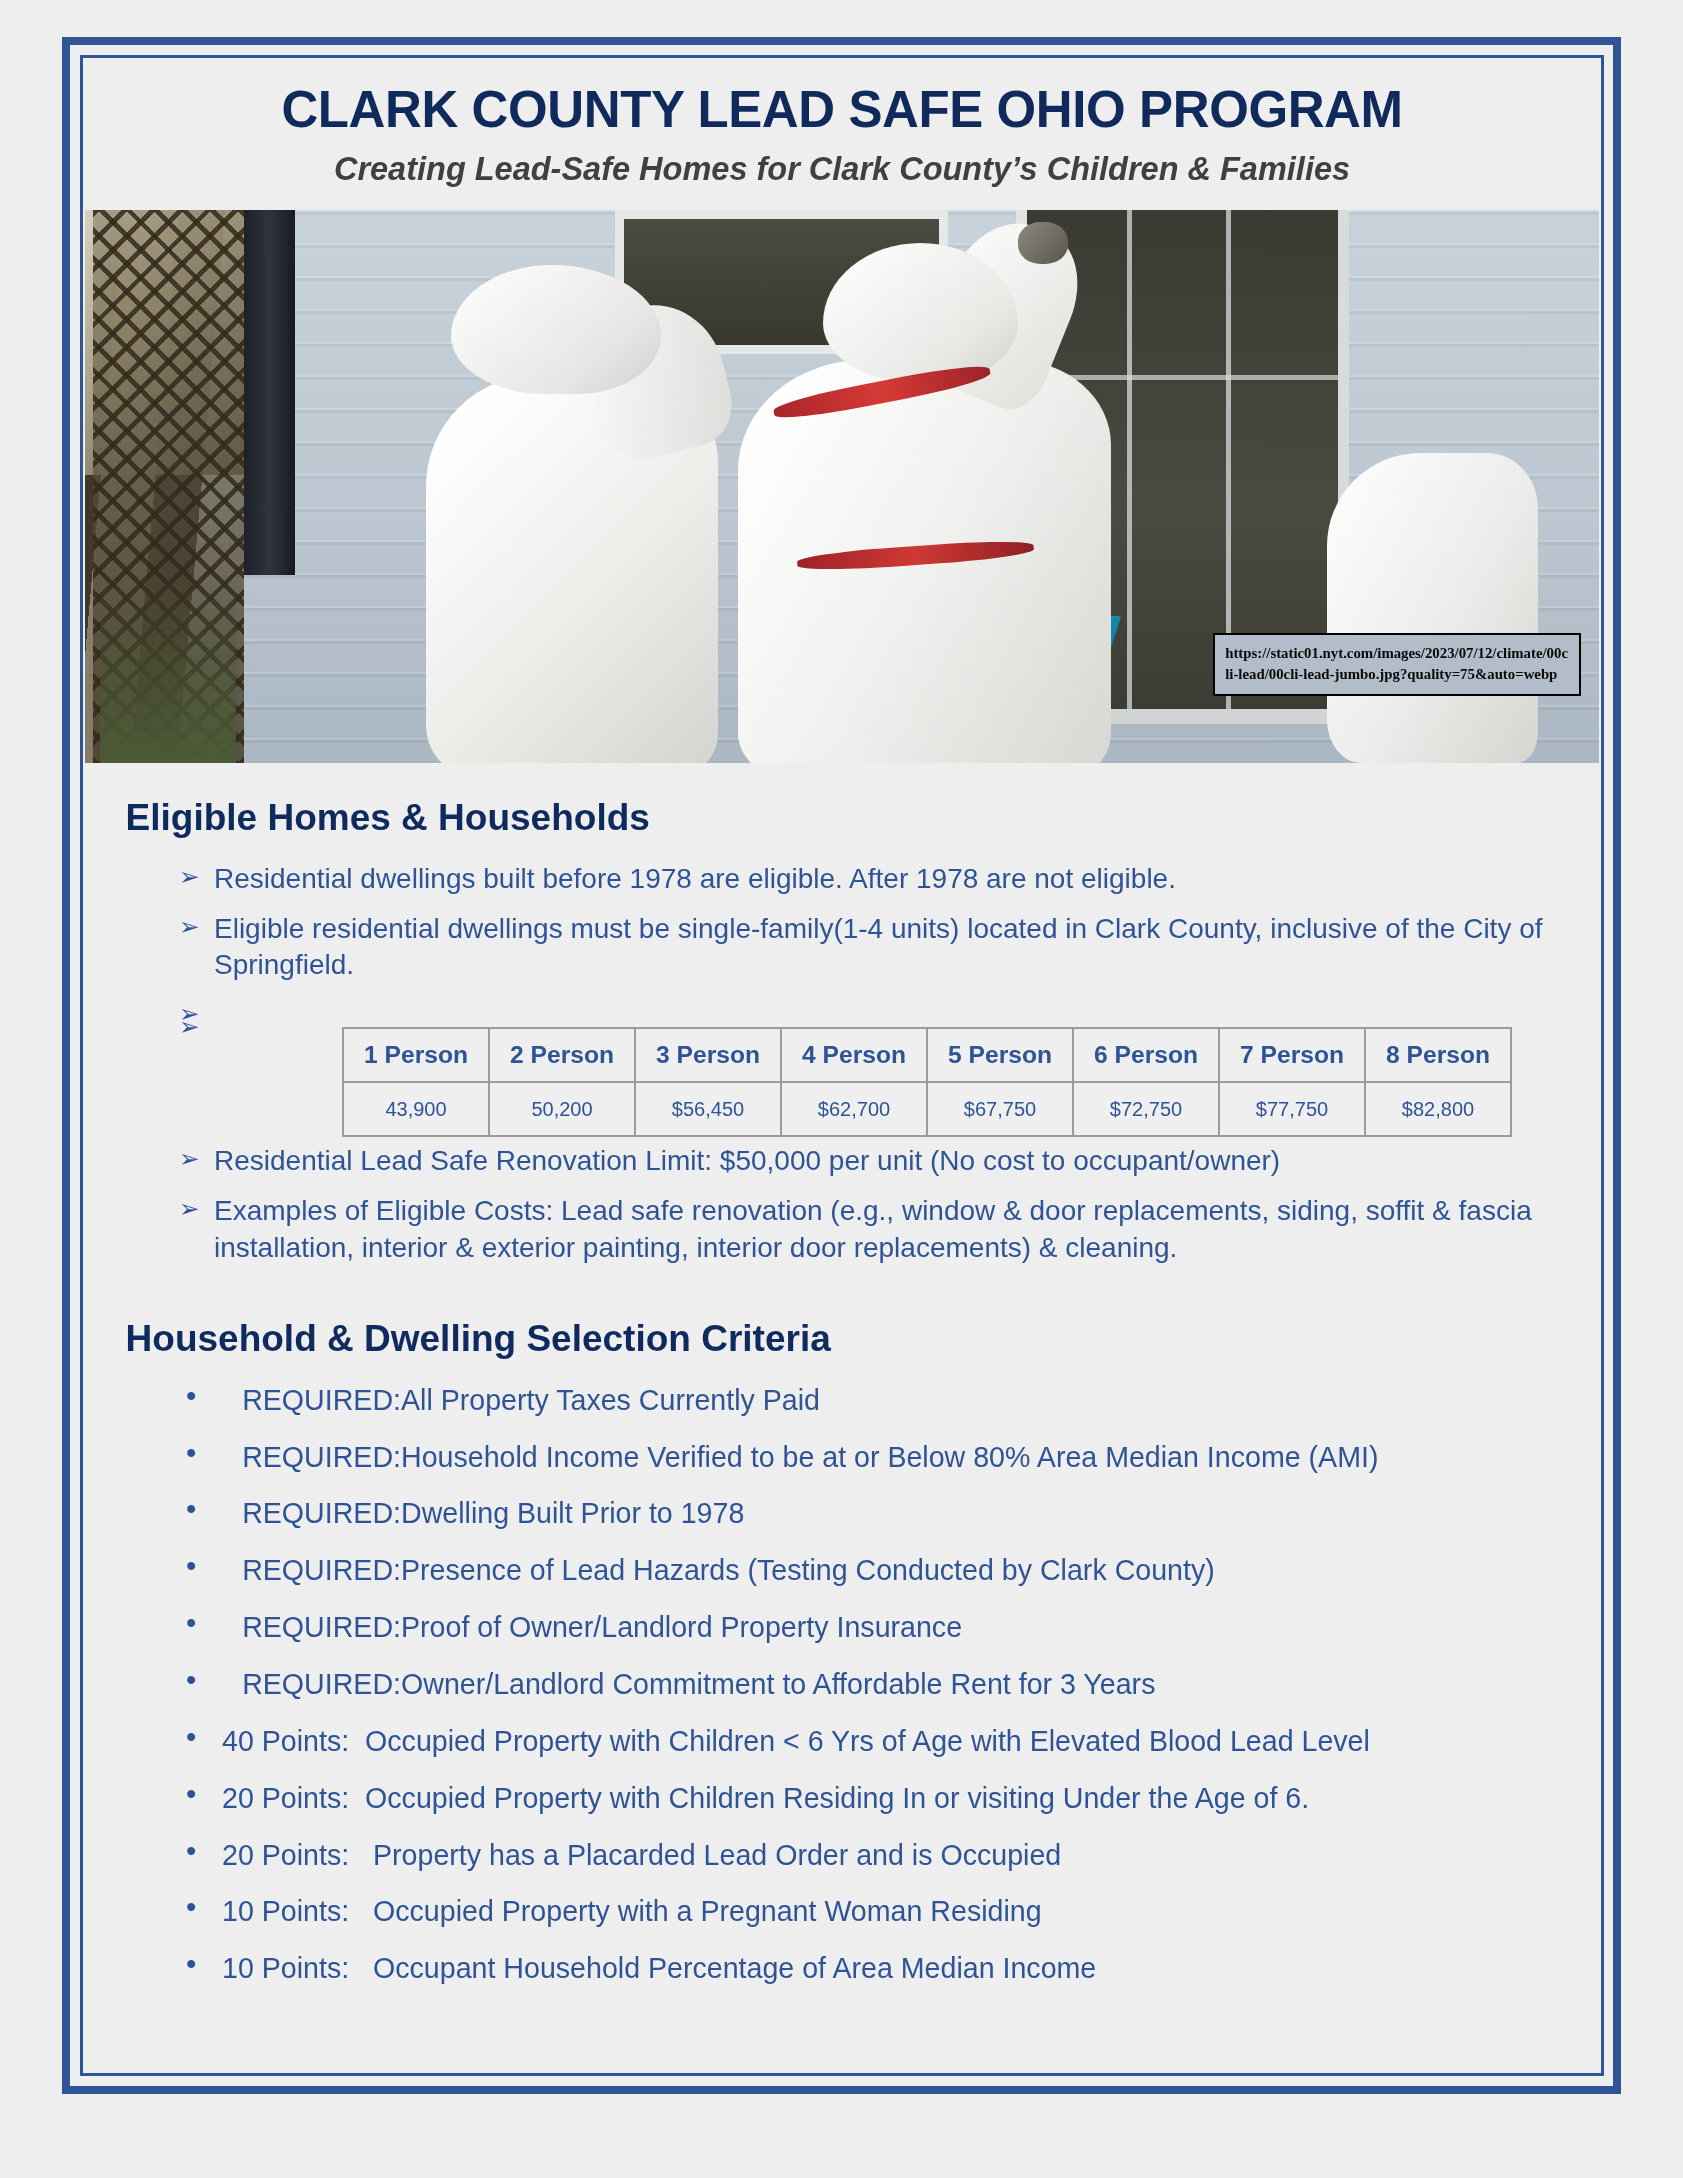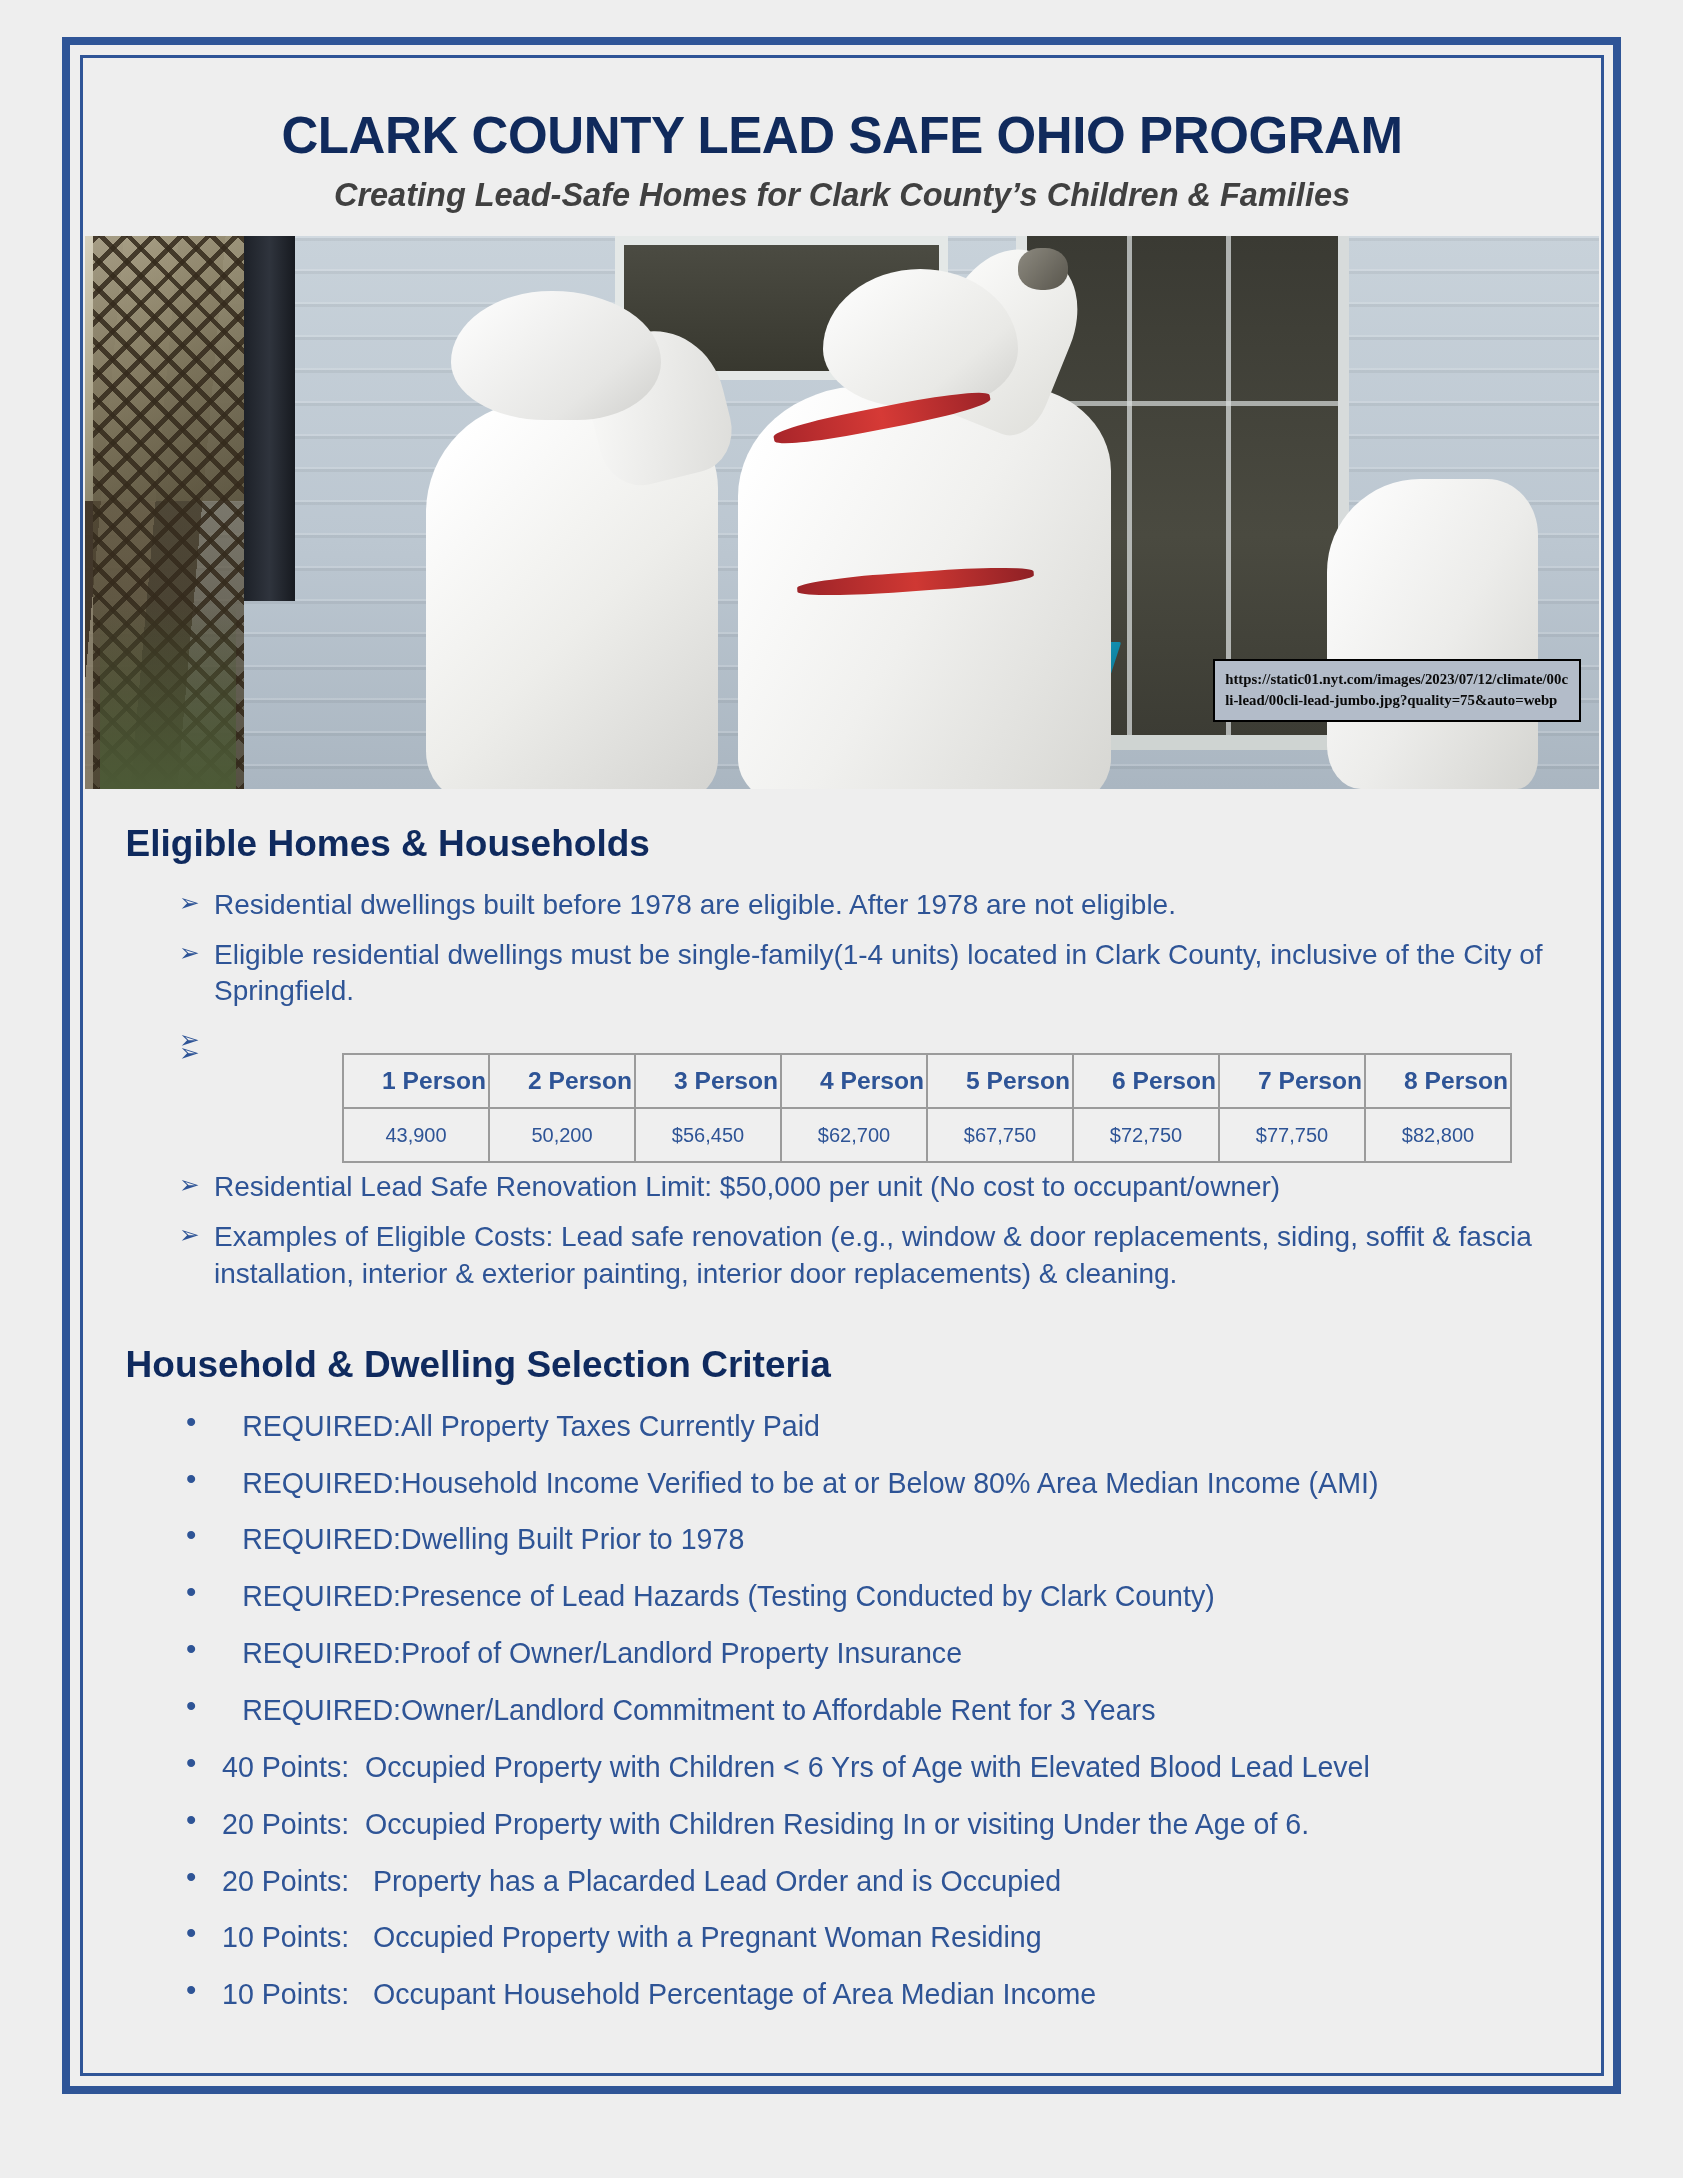--- a/index.html
+++ b/index.html
@@ -45,21 +45,21 @@
     top: 59px;
     width: 1516px;
     height: 2013px;
     background: #eeeeee;
     box-sizing: border-box;
   }
 
   
   .doc-title {
     margin: 0;
-    padding: 50px 0 0 0;
+    padding: 24px 0 0 0;
     text-align: center;
     font-size: 51px;
     font-weight: bold;
     letter-spacing: -0.4px;
     color: #102a5c;
     line-height: 1.05;
   }
   .doc-subtitle {
     margin: 0;
     padding: 15.8px 0 0 0;
@@ -355,21 +355,20 @@
     height: 52px;
     text-align: center;
     color: #2e5496;
     font-size: 25.6px;
     background: #efefef;
     padding: 0 2px;
   }
   table.income th {
     font-weight: bold;
     font-size: 24.6px;
-    text-align: right;
   }
   table.income td {
     font-weight: normal;
     font-size: 20px;
   }
 </style>
 </head>
 <body>
 
 <div class="page">

